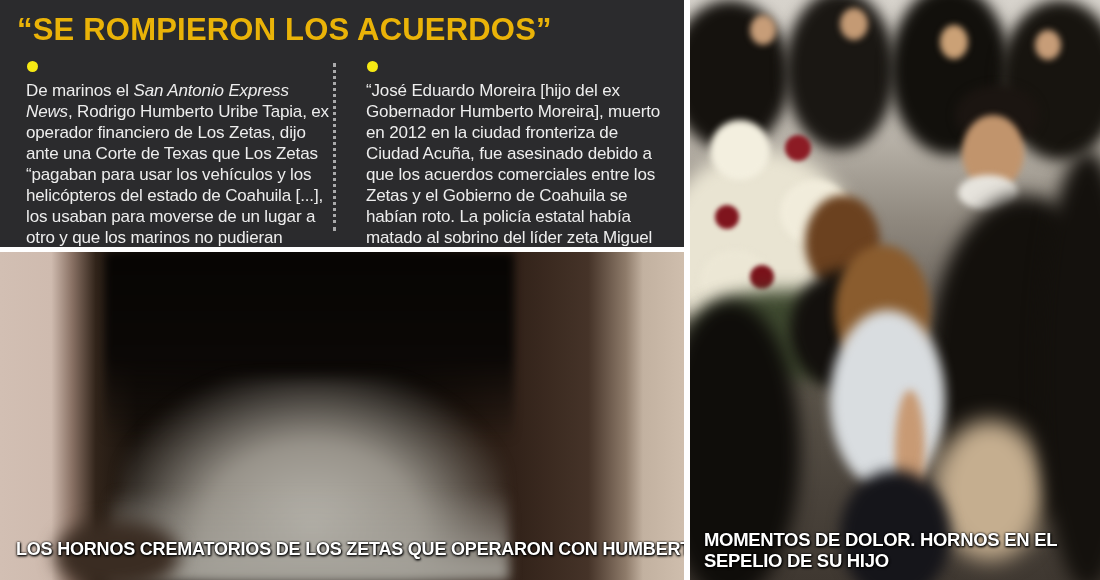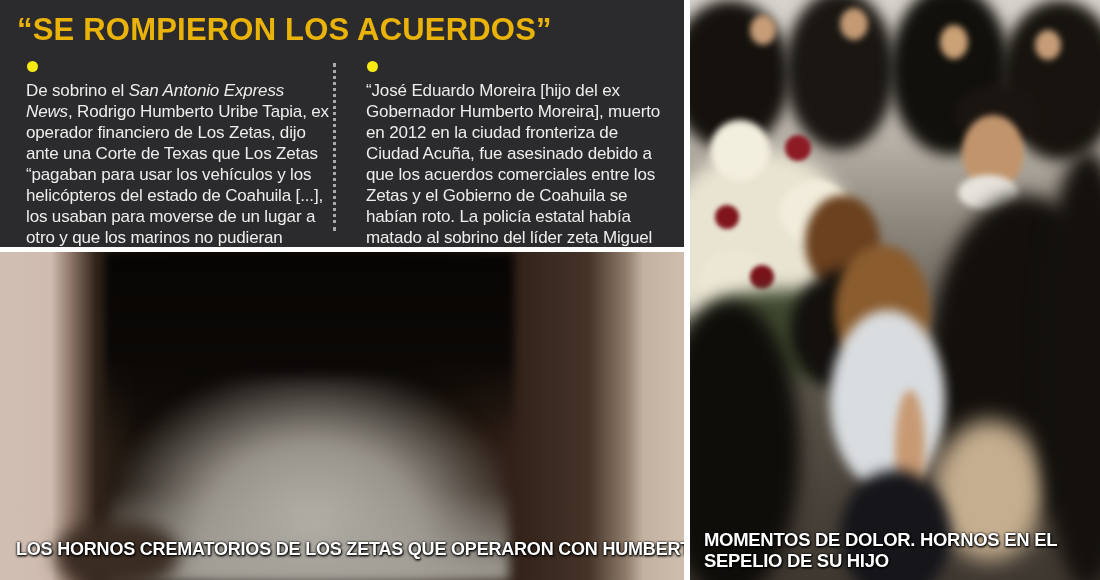--- a/index.html
+++ b/index.html
@@ -63,21 +63,21 @@
 
   <div id="left-panel">
 
     <div id="quote-header">
       <h1 id="page-title">“SE ROMPIERON LOS ACUERDOS”</h1>
 
       <div id="quote-columns">
 
         <div class="quote-col" id="col-1">
           <span class="bullet" style="background:#f6e914"></span>
-          <p><span>De sobrino el </span><span class="it">San Antonio Express News</span><span>, Rodrigo Humberto Uribe Tapia, ex operador financiero de Los Zetas, dijo ante una Corte de Texas que Los Zetas “pagaban para usar los vehículos y los helicópteros del estado de Coahuila [...], los usaban para moverse de un lugar a otro y que los marinos no pudieran detenerlos”.</span></p>
+          <p><span>De marinos el </span><span class="it">San Antonio Express News</span><span>, Rodrigo Humberto Uribe Tapia, ex operador financiero de Los Zetas, dijo ante una Corte de Texas que Los Zetas “pagaban para usar los vehículos y los helicópteros del estado de Coahuila [...], los usaban para moverse de un lugar a otro y que los marinos no pudieran detenerlos”.</span></p>
         </div>
 
         <div id="column-divider"></div>
 
         <div class="quote-col" id="col-2">
           <span class="bullet" style="background:#f6e914"></span>
           <p>“José Eduardo Moreira [hijo del ex Gobernador Humberto Moreira], muerto en 2012 en la ciudad fronteriza de Ciudad Acuña, fue asesinado debido a que los acuerdos comerciales entre los Zetas y el Gobierno de Coahuila se habían roto. La policía estatal había matado al sobrino del líder zeta Miguel ‘El 40’ Treviño Morales”.</p>
         </div>
 
       </div>

